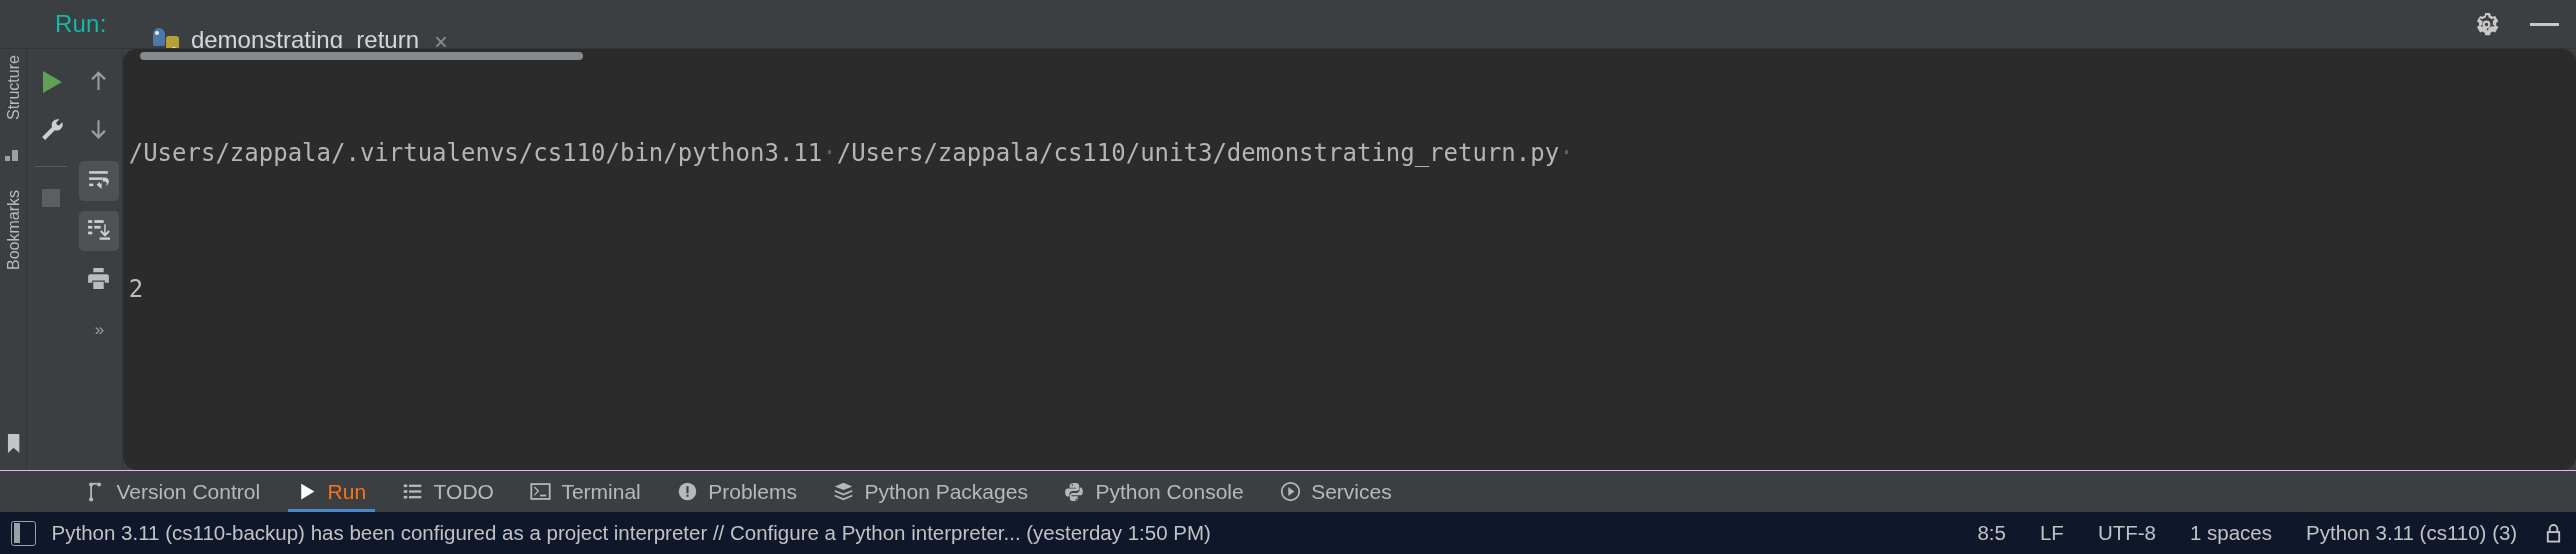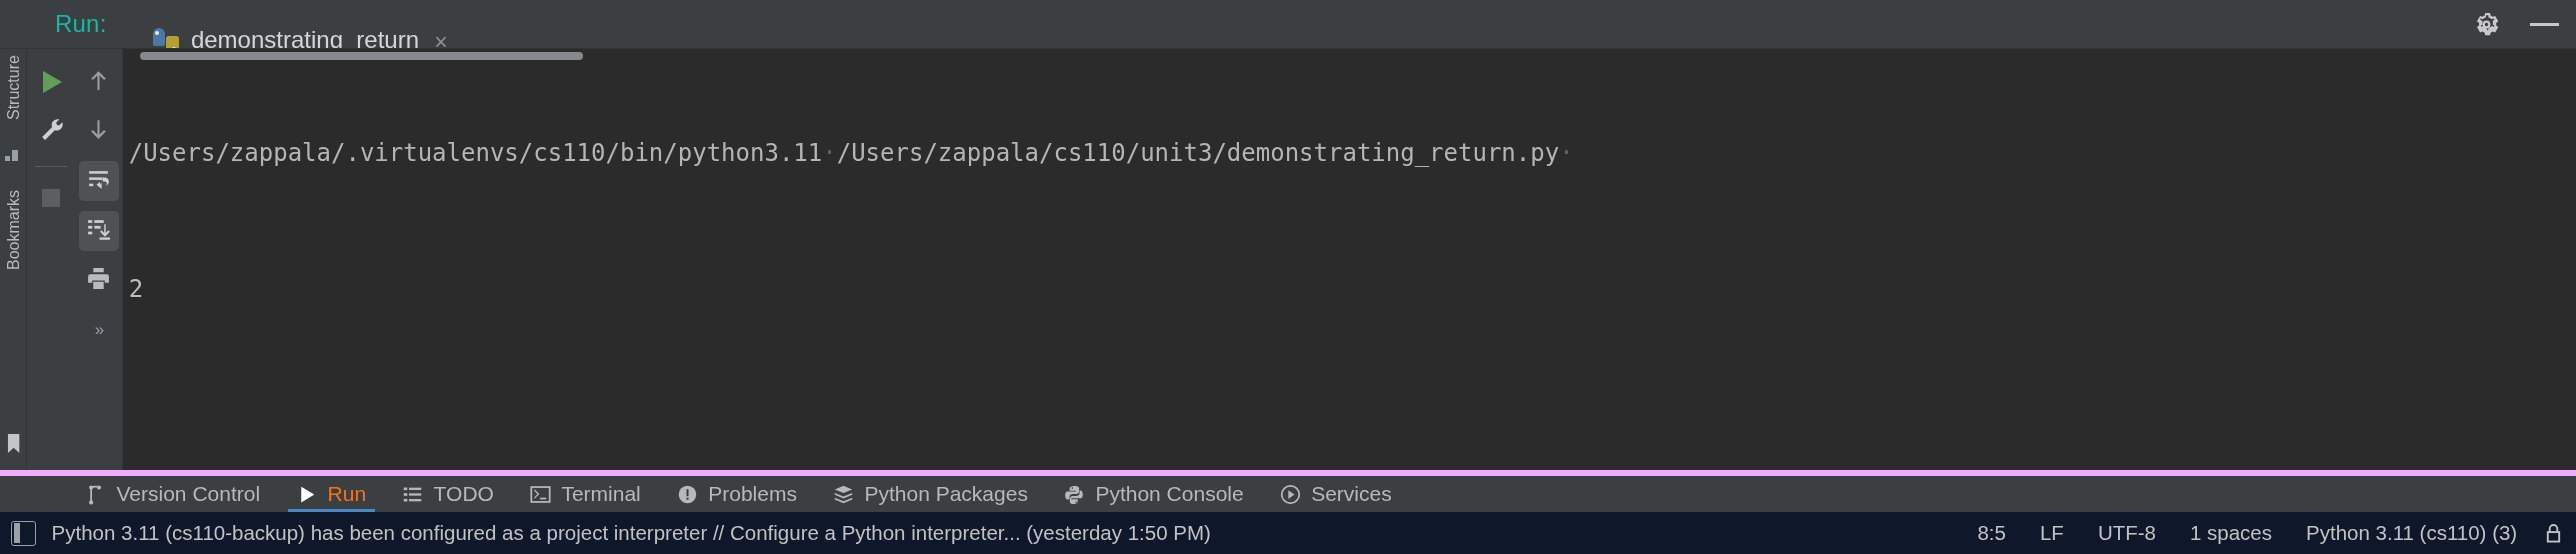--- a/index.html
+++ b/index.html
@@ -167,20 +167,21 @@
   .stop-sq { width: 18px; height: 18px; background: #5c5f61; }
   .chev-more { color: #9aa0a6; font-size: 17px; letter-spacing: -1.9px; }
 
   
   .console-wrap {
     flex: 1 1 auto;
     min-width: 0;
     background: #2b2b2b;
     position: relative;
     overflow: hidden;
+    border-radius: 14px;
   }
   .console-scrollbar-track {
     position: absolute;
     left: 0; right: 17px; top: 0; height: 11.4px;
     background: transparent;
     z-index: 5;
   }
   .console-scrollbar-thumb {
     position: absolute;
     left: 17px; top: 2.9px;
@@ -207,21 +208,21 @@
     position: absolute;
     right: 0; top: 0; bottom: 0; width: 15.2px;
     background: #2b2b2b;
   }
 
   
   .tool-tabs {
     flex: 0 0 auto;
     height: 42px;
     background: #3c3f41;
-    border-top: 6px solid #f0abfc;
+    border-top: 1px solid #f0abfc;
     display: flex;
     align-items: stretch;
     padding-left: 67px;
   }
   .tool-tab {
     display: flex; align-items: center; gap: 10.5px;
     padding: 0 18px;
     color: #b8b8b8;
     font-size: 21px;
     white-space: nowrap;

